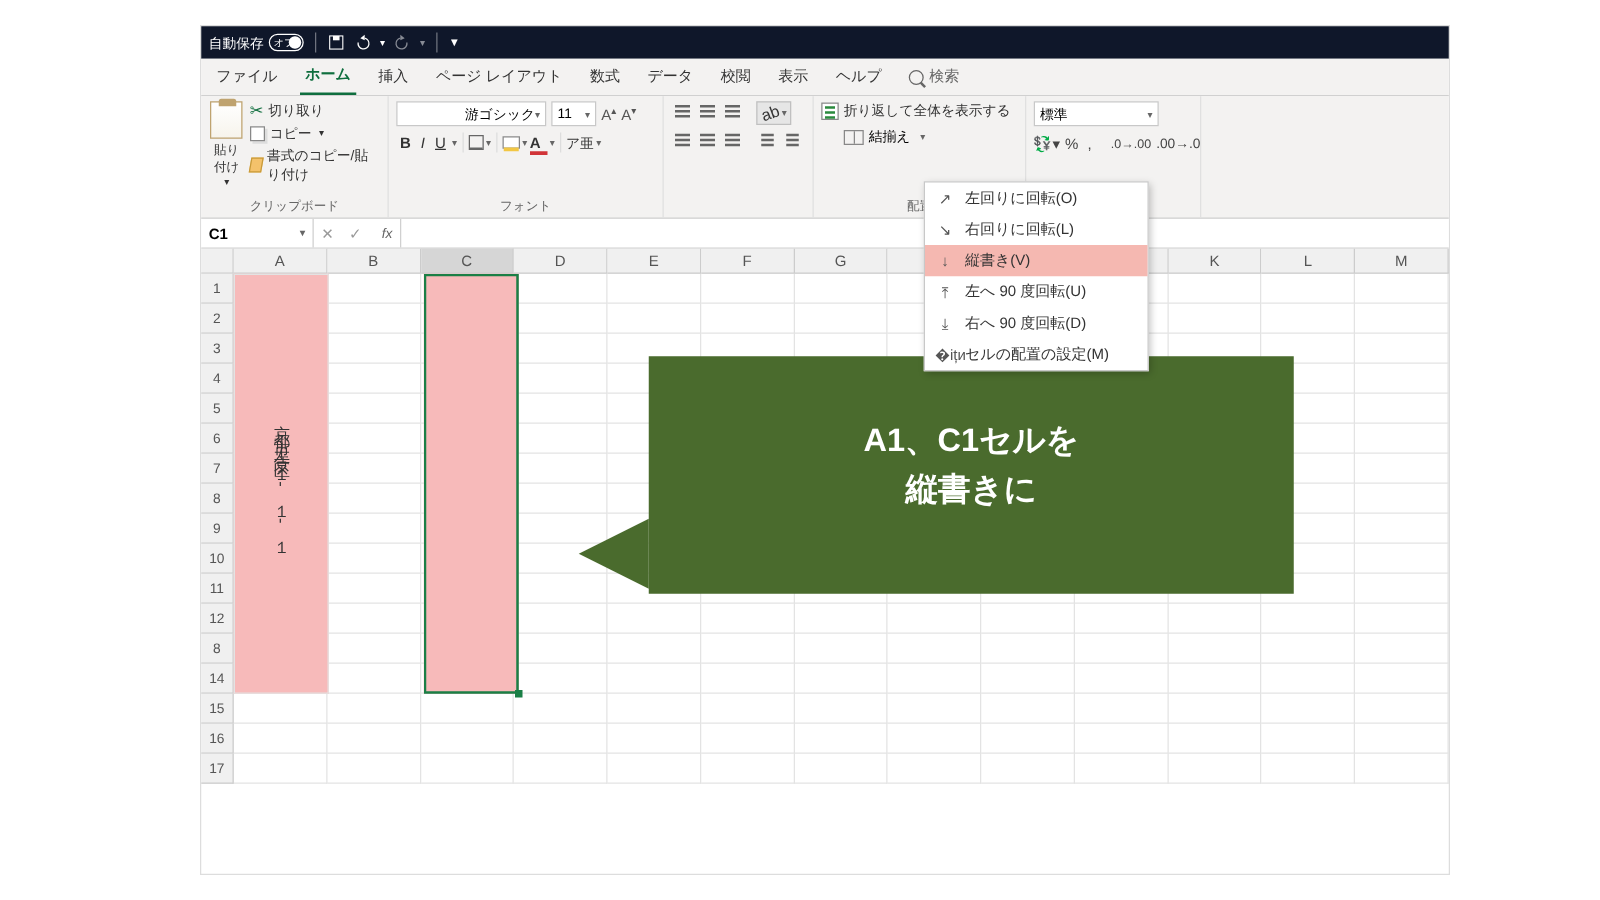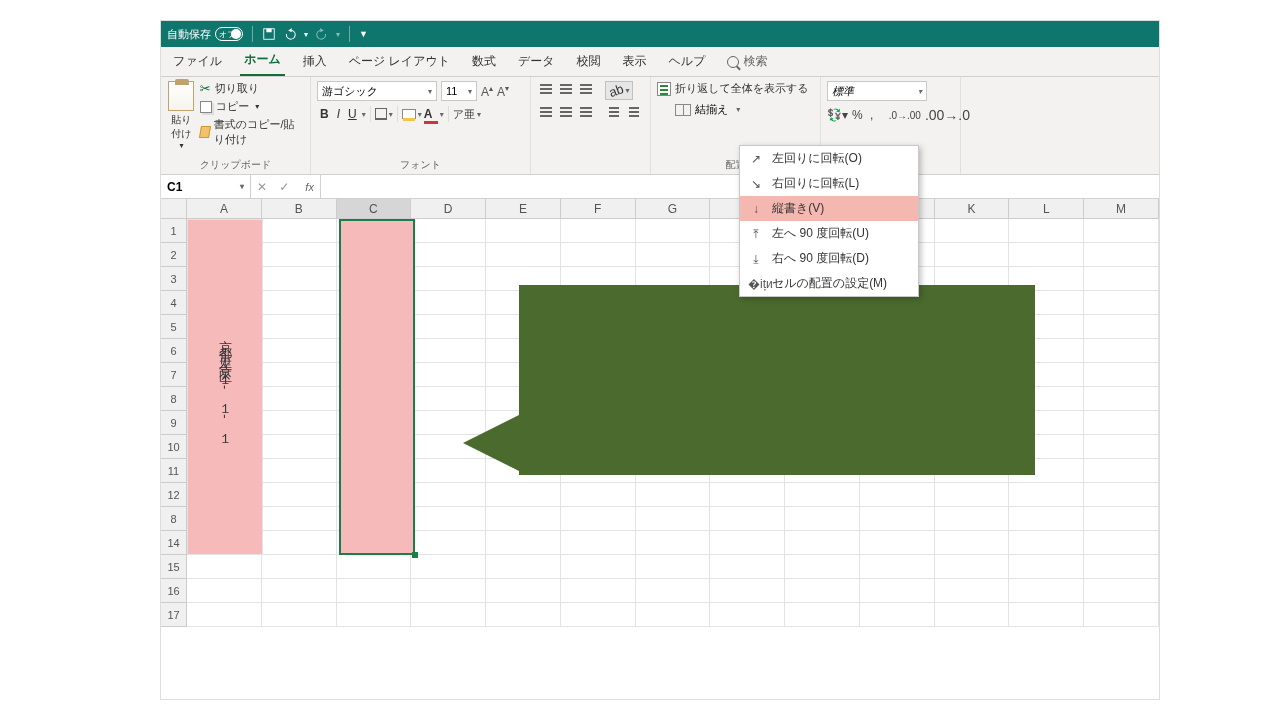--- a/index.html
+++ b/index.html
@@ -1,19 +1,19 @@
 <!DOCTYPE html>
 <html><head>
 <meta charset="utf-8">
 <style>
   * { box-sizing: border-box; margin: 0; padding: 0; font-family: "Meiryo", "Yu Gothic", sans-serif; }
   body { background: #fff; overflow: hidden; width: 1280px; height: 720px; position: relative; }
   .stage { position: absolute; left: 160px; top: 20px; width: 1000px; height: 680px; background: #fff; border: 1px solid #ddd; }
   
-  .titlebar { background: #0f766e; height: 26px; display: flex; align-items: center; color: #fff; font-size: 11px; padding: 0 6px; gap: 7px; }
+  .titlebar { background: #0f172a; height: 26px; display: flex; align-items: center; color: #fff; font-size: 11px; padding: 0 6px; gap: 7px; }
   .autosave-pill { display: inline-flex; align-items: center; gap: 4px; }
   .pill { width: 28px; height: 14px; border: 1px solid #fff; border-radius: 7px; position: relative; }
   .pill::after { content: ""; position: absolute; right: 1px; top: 1px; width: 10px; height: 10px; background: #fff; border-radius: 50%; }
   .pill-label { font-size: 8px; position: absolute; left: 3px; top: 1px; }
   .tb-ico { width: 14px; height: 14px; display: inline-block; vertical-align: middle; }
   .tb-divider { width: 1px; height: 16px; background: rgba(255,255,255,0.4); display: inline-block; margin: 0 2px; }
 
   
   .tabs { background: #f3f2f1; height: 30px; display: flex; align-items: flex-end; padding: 0 8px; font-size: 12px; color: #333; gap: 14px; border-bottom: 1px solid #d0d0d0; }
   .tab { padding: 4px 4px 6px 4px; cursor: pointer; }
@@ -32,21 +32,21 @@
   .paste-big .icn { width: 26px; height: 30px; margin: 0 auto 2px; border: 1px solid #bfa36f; background: linear-gradient(#fff,#f7f4ec); position: relative; }
   .paste-big .icn::before { content:""; position:absolute; top:-3px; left:6px; width:14px; height:6px; background:#bfa36f; border-radius:2px 2px 0 0;}
   .clip-side { font-size: 11px; color: #333; display: flex; flex-direction: column; gap: 3px; }
   .clip-side .row { display: flex; align-items: center; gap: 4px; }
   .mini-ico { width: 14px; height: 14px; display: inline-block; }
   .scissors { color:#0f6e3e; font-size:13px; }
   .copy-ico { width:12px;height:12px;border:1px solid #888;background:#fff;box-shadow:2px 2px 0 #ddd; }
   .brush-ico { width:12px;height:12px;background:#f4c26b;border:1px solid #c79a3a; transform:skewX(-10deg);}
   .font-group { width: 220px; }
   .font-row1 { display: flex; gap: 4px; align-items: center; }
-  .font-name { width: 120px; height: 20px; border: 1px solid #c8c8c8; background: #fff; font-size: 11px; padding: 1px 4px; display:flex; align-items:center; justify-content:space-between;}
+  .font-name { width: 120px; height: 20px; border: 1px solid #c8c8c8; background: #fff; font-size: 11px; padding: 1px 4px; display:flex; align-items:center; justify-content:flex-end;}
   .font-size { width: 36px; height: 20px; border: 1px solid #c8c8c8; background: #fff; font-size: 11px; padding: 1px 4px; display:flex; align-items:center; justify-content:space-between;}
   .caret { font-size: 8px; color: #666; }
   .aA { font-size: 12px; color: #555; }
   .font-row2 { display: flex; gap: 2px; align-items: center; margin-top: 4px; font-size: 12px; color: #333; }
   .btn-mini { padding: 2px 3px; }
   .border-ico { width:12px;height:12px;border:1px solid #666; display:inline-block; position:relative;}
   .border-ico::before{content:"";position:absolute;left:0;right:0;bottom:-1px;height:2px;background:#666;}
   .fill-ico { width:14px;height:10px;background:#fff;border:1px solid #888;display:inline-block;position:relative;}
   .fill-ico::after{content:"";position:absolute;left:0;right:0;bottom:-3px;height:3px;background:#f2c744;}
   .fontcolor-ico { font-weight:bold; position:relative; display:inline-block; width:14px; }
@@ -59,21 +59,21 @@
   .orient-btn.open { background:#e6e6e6; border:1px solid #c0c0c0;}
   .orient-ico { font-size:13px; color:#333; transform:rotate(-20deg); display:inline-block;}
   .wrap-group { width:170px; }
   .wrap-row { font-size:11px; color:#333; display:flex; align-items:center; gap:4px;}
   .wrap-ico { width:14px;height:14px;border:1px solid #888;background:#fff;position:relative;}
   .wrap-ico::after{content:"";position:absolute;left:2px;top:2px;right:2px;height:2px;background:#2b8a3e;box-shadow:0 4px 0 #2b8a3e, 0 8px 0 #2b8a3e;}
   .merge-row{ font-size:11px; margin-top:6px; display:flex; align-items:center; gap:4px;padding-left:18px;}
   .merge-ico{width:16px;height:12px;border:1px solid #888;position:relative;}
   .merge-ico::after{content:"";position:absolute;left:50%;top:0;bottom:0;width:1px;background:#888;}
   .num-group { width:140px; }
-  .num-combo { width:100px; height:20px; border:1px solid #c8c8c8; background:#fff; font-size:11px; padding:1px 4px; display:flex; justify-content:space-between; align-items:center;font-style:italic;}
+  .num-combo { width:100px; height:20px; border:1px solid #c8c8c8; background:#fff; font-size:11px; padding:1px 4px; display:flex; justify-content:space-between; align-items:center;}
   .num-row2{display:flex;gap:4px;margin-top:6px;font-size:12px;color:#444;align-items:center;}
   .num-row2 .sep{width:1px;height:16px;background:#ddd;margin:0 2px;}
 
   
   .formula-bar { height: 24px; display: flex; border-bottom: 1px solid #d0d0d0; background:#fff;}
   .name-box { width: 90px; border-right:1px solid #d0d0d0; display:flex; align-items:center; padding:0 6px; font-size:12px; justify-content:space-between;font-weight:bold;}
   .fb-btns { width: 70px; border-right:1px solid #d0d0d0; display:flex; align-items:center; justify-content:space-around; color:#999; font-size:12px;}
   .fx-lbl { font-style: italic; font-size: 11px; color:#666; padding-left:4px;}
   .fb-input { flex:1; }
 
@@ -284,21 +284,21 @@
         <div class="num-combo">
             <span>標準</span>
             <span class="caret">▾</span>
           </div>
         <div class="num-row2">
           <span>💱▾</span>
           <span>%</span>
           <span>&nbsp;,&nbsp;</span>
           <span class="sep"></span>
           <span style="font-size:10px">.0→.00</span>
-          <span style="font-size:14px">.00→.0</span>
+          <span style="font-size:11px">.00→.0</span>
         </div>
       </div>
       <div class="rgroup-label">数値</div>
     </div>
 
     <div class="orient-menu">
       <div class="orient-item">
           <span class="oico">↗</span>
           <span>左回りに回転(O)</span>
         </div>
@@ -637,15 +637,19 @@
         <div class="mergeC">
         <div class="sel-handle"></div>
       </div>
       </div>
   </div>
 
   <div class="pointer-rect"></div>
   <div class="pointer-tri"></div>
   <div class="callout">
     <div class="arrow"></div>
+    <div class="text">
+      <div>A1、C1セルを</div>
+      <div>縦書きに</div>
+    </div>
   </div>
 
 </div>
 
 </body></html>

